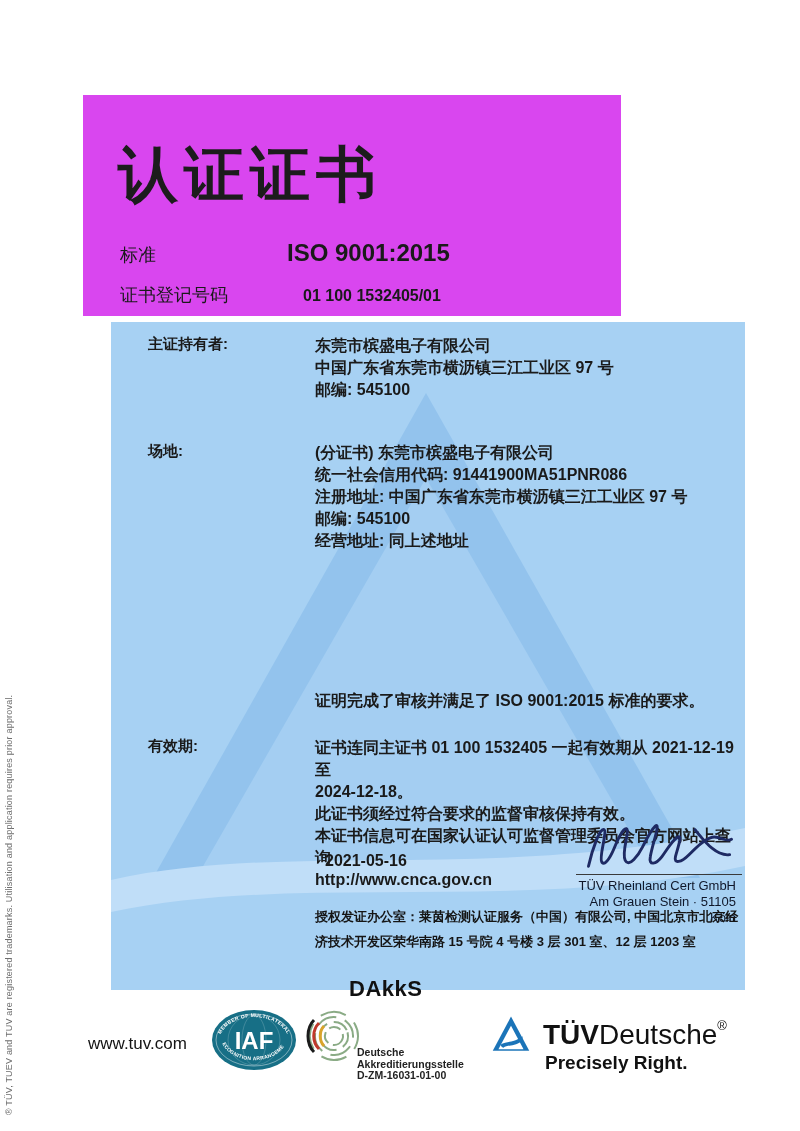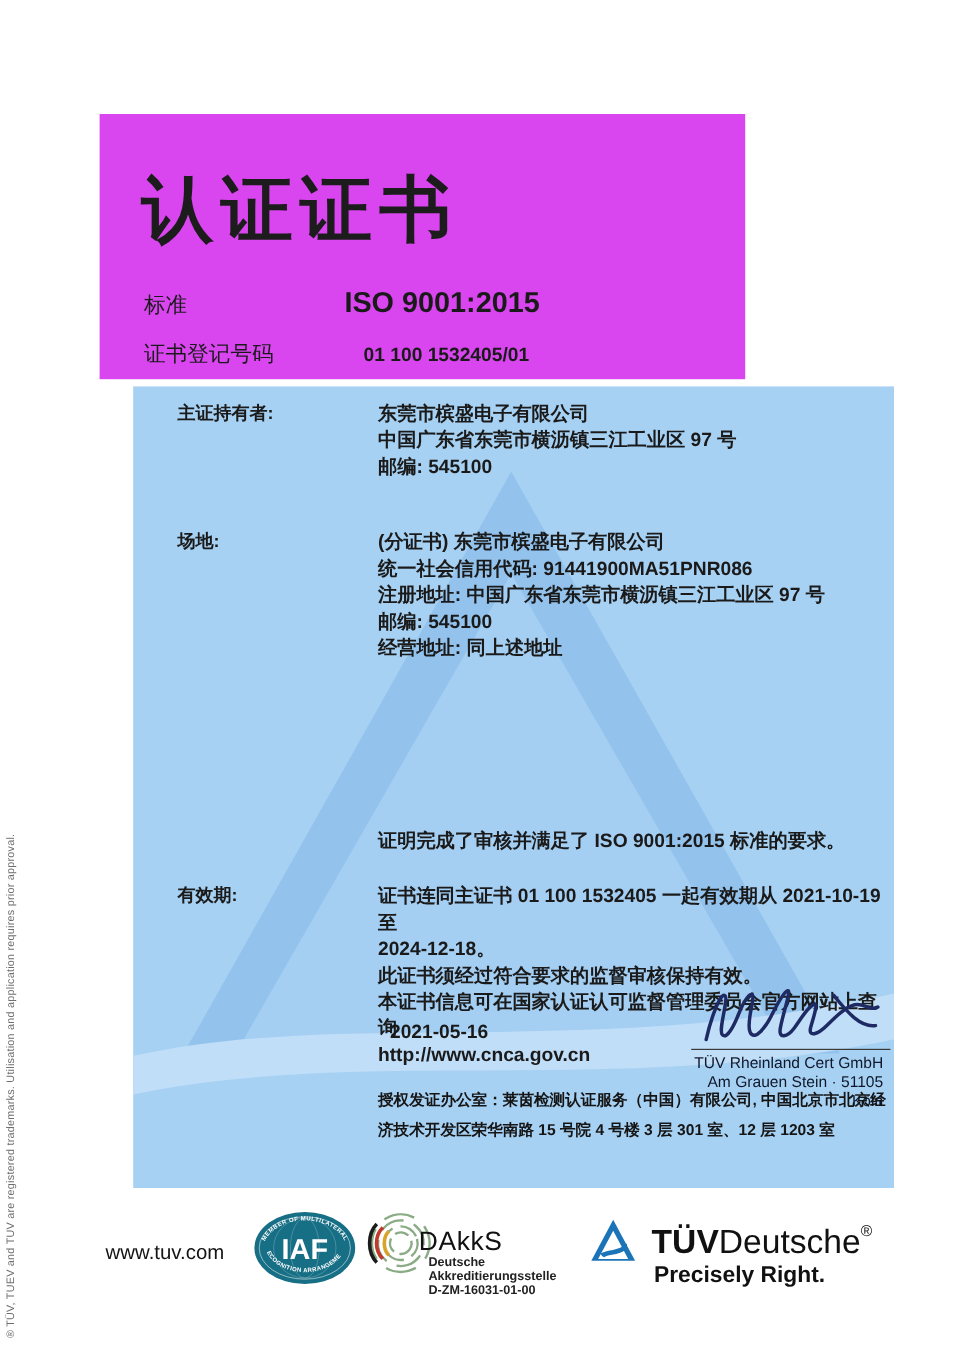--- a/index.html
+++ b/index.html
@@ -39,21 +39,21 @@
   .sig-block{position:absolute;left:465px;top:494px;width:166px;z-index:2;}
   .sig-svg{display:block;width:160px;height:58px;margin-left:4px;}
   .sig-line{border-top:1.5px solid #3a3a3a;margin-top:0;}
   .sig-org{margin-top:3px;font-size:13px;line-height:16px;color:#0f172a;text-align:right;padding-right:6px;}
   .issuing-office{position:absolute;left:204px;top:582px;width:424px;font-size:13px;line-height:25px;font-weight:600;z-index:2;color:#151515;}
   .issuing-office .io-label{font-weight:700;}
   
   .website{position:absolute;left:88px;top:1034px;font-size:17px;color:#141414;}
   .iaf-logo{position:absolute;left:211px;top:1008px;width:86px;height:64px;}
   .dakks-arcs{position:absolute;left:302px;top:1006px;width:58px;height:62px;}
-  .dakks-word{position:absolute;left:349px;top:1022px;font-size:22px;font-weight:400;color:#111;letter-spacing:.5px;}
+  .dakks-word{position:absolute;left:349px;top:976px;font-size:22px;font-weight:700;color:#111;letter-spacing:.5px;}
   .dakks-sub{position:absolute;left:357px;top:1047px;font-size:10.5px;line-height:11.5px;font-weight:700;color:#222;}
   .tuv-logo-triangle{position:absolute;left:491px;top:1015px;width:40px;height:38px;}
   .tuv-brand{position:absolute;left:543px;top:1018px;font-size:28px;color:#111;white-space:nowrap;}
   .tuv-brand .b{font-weight:700;}
   .tuv-brand .reg{font-size:13px;vertical-align:14px;}
   .tuv-tagline{position:absolute;left:545px;top:1052px;font-size:19px;font-weight:700;color:#111;}
 </style>
 </head>
 <body>
 
@@ -105,21 +105,21 @@
         <div>经营地址: 同上述地址</div>
       </div>
     </div>
 
 
     <div class="statement">证明完成了审核并满足了 ISO 9001:2015 标准的要求。</div>
 
     <div class="brow row-validity">
       <div class="lbl">有效期:</div>
       <div class="vals">
-        <div>证书连同主证书 01 100 1532405 一起有效期从 2021-10-19 至</div>
+        <div>证书连同主证书 01 100 1532405 一起有效期从 2021-12-19 至</div>
         <div>2024-12-18。</div>
         <div>此证书须经过符合要求的监督审核保持有效。</div>
         <div>本证书信息可在国家认证认可监督管理委员会官方网站上查询</div>
         <div>http://www.cnca.gov.cn</div>
       </div>
     </div>
 
     <div class="issue-date">2021-05-16</div>
 
     <div class="sig-block">

